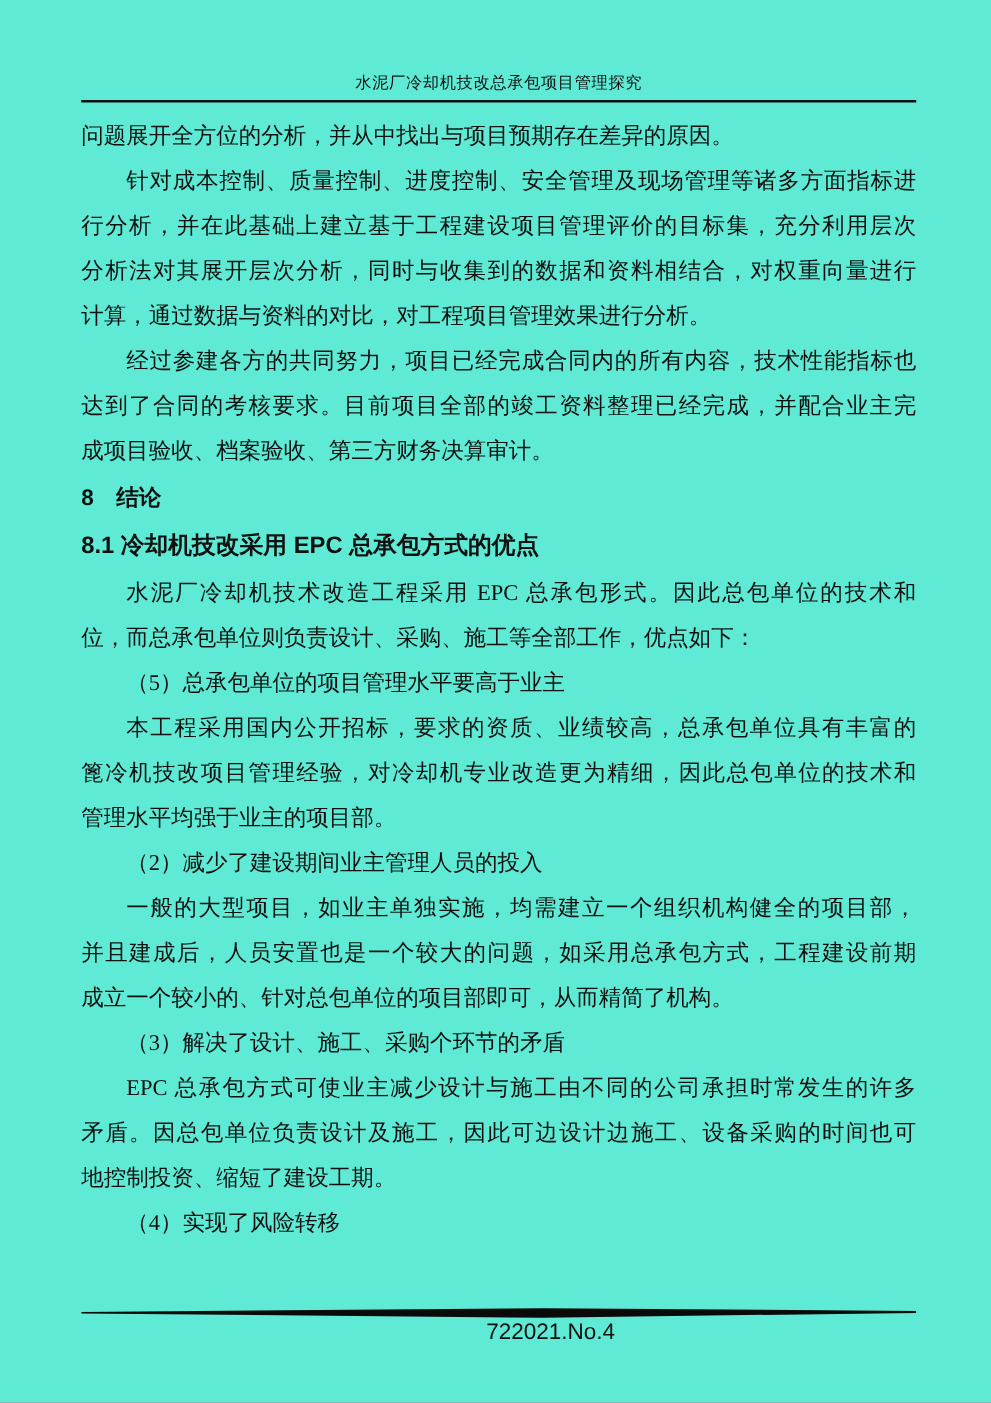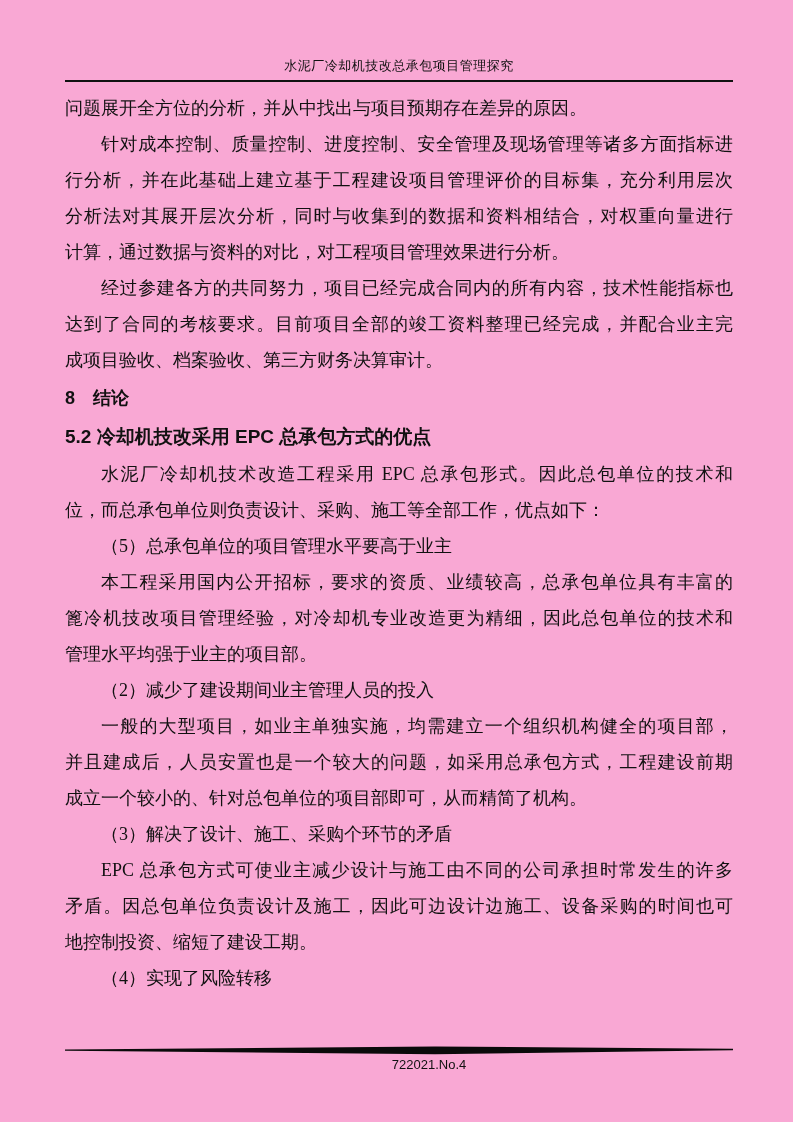--- a/index.html
+++ b/index.html
@@ -1,20 +1,20 @@
 <!DOCTYPE html>
 <html lang="zh"><head>
 <meta charset="utf-8">
 <style>
   html,body{margin:0;padding:0;background:#9a9a9a;}
   .page{
     position:relative;
     width:793px;height:1122px;
     margin:0 auto;
-    background:#f9a8d4;
+    background:#5eead4;
     color:#111;
     overflow:hidden;
     box-sizing:border-box;
   }
   .content-col{
     position:absolute;
     left:65px;
     width:668px;
     top:0;
   }
@@ -71,21 +71,21 @@
     left:65px;
     width:668px;
     top:1046px;
   }
   .footer-rule{display:block;width:668px;height:9px;}
   .footer-row{
     display:grid;
     grid-template-columns:1fr auto 1fr;
     align-items:baseline;
     font-family:"Liberation Sans","DejaVu Sans",sans-serif;
-    font-size:13px;
+    font-size:18px;
     line-height:18px;
     margin-top:1px;
   }
   .footer-page{grid-column:2;text-align:center;}
   .footer-issue{grid-column:3;text-align:left;padding-right:38px;}
 </style>
 </head>
 <body>
 
 <div class="page">
@@ -105,21 +105,21 @@
           <span class="line fill">行分析，并在此基础上建立基于工程建设项目管理评价的目标集，充分利用层次</span>
           <span class="line fill">分析法对其展开层次分析，同时与收集到的数据和资料相结合，对权重向量进行</span>
           <span class="line">计算，通过数据与资料的对比，对工程项目管理效果进行分析。</span>
         </p>
         <p class="para indent">
           <span class="line fill">经过参建各方的共同努力，项目已经完成合同内的所有内容，技术性能指标也</span>
           <span class="line fill">达到了合同的考核要求。目前项目全部的竣工资料整理已经完成，并配合业主完</span>
           <span class="line">成项目验收、档案验收、第三方财务决算审计。</span>
         </p>
         <h1 class="sec">8　结论</h1>
-        <h2 class="subsec">5.2 冷却机技改采用 EPC 总承包方式的优点</h2>
+        <h2 class="subsec">8.1 冷却机技改采用 EPC 总承包方式的优点</h2>
         <p class="para indent">
           <span class="line fill">水泥厂冷却机技术改造工程采用 EPC 总承包形式。因此总包单位的技术和</span>
           <span class="line">位，而总承包单位则负责设计、采购、施工等全部工作，优点如下：</span>
         </p>
         <p class="para indent">
           <span class="line">（5）总承包单位的项目管理水平要高于业主</span>
         </p>
         <p class="para indent">
           <span class="line fill">本工程采用国内公开招标，要求的资质、业绩较高，总承包单位具有丰富的</span>
           <span class="line fill">篦冷机技改项目管理经验，对冷却机专业改造更为精细，因此总包单位的技术和</span>

